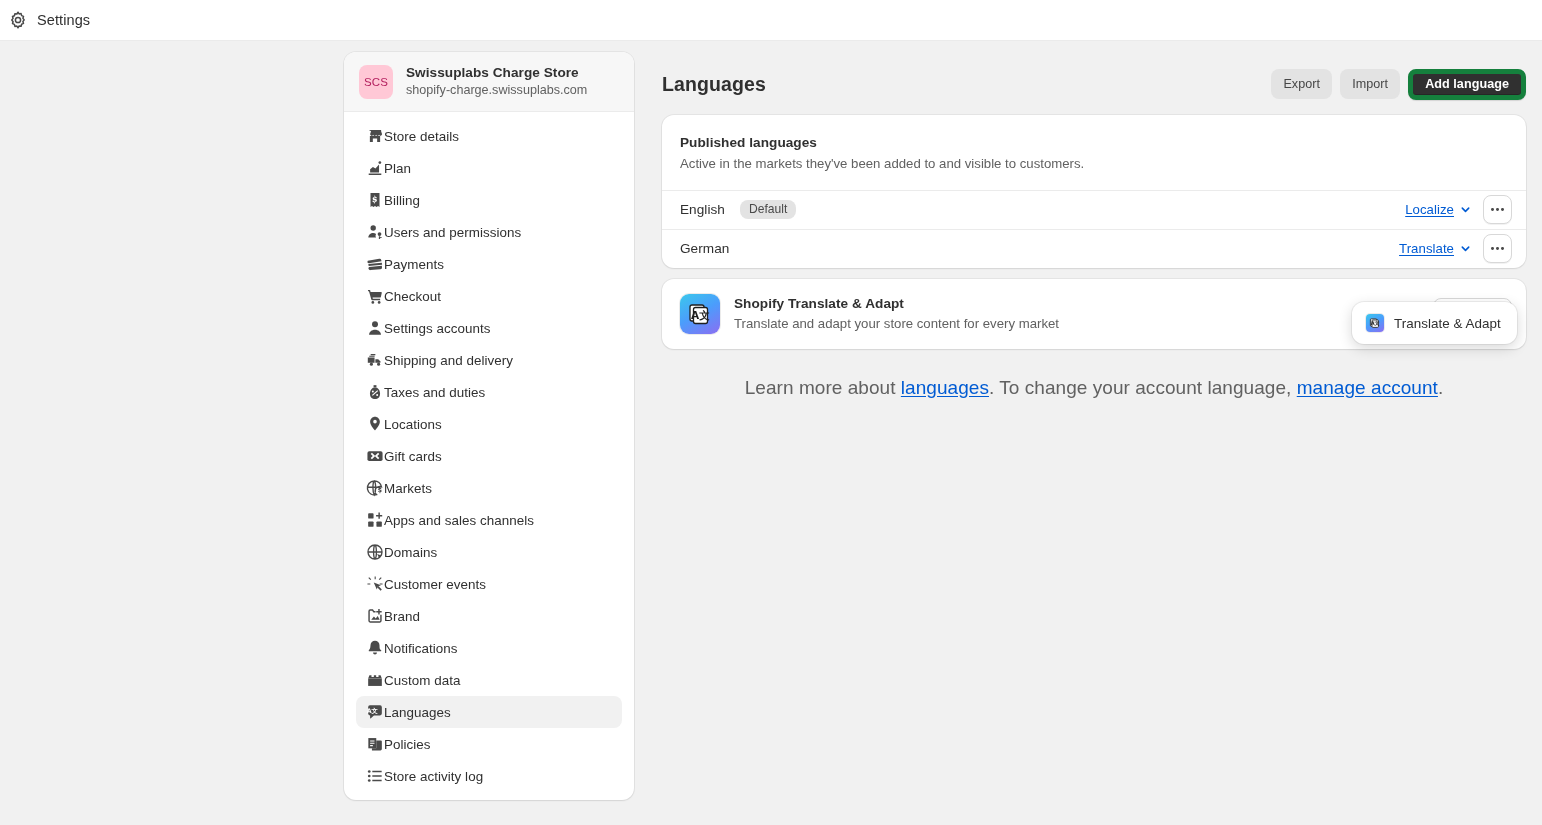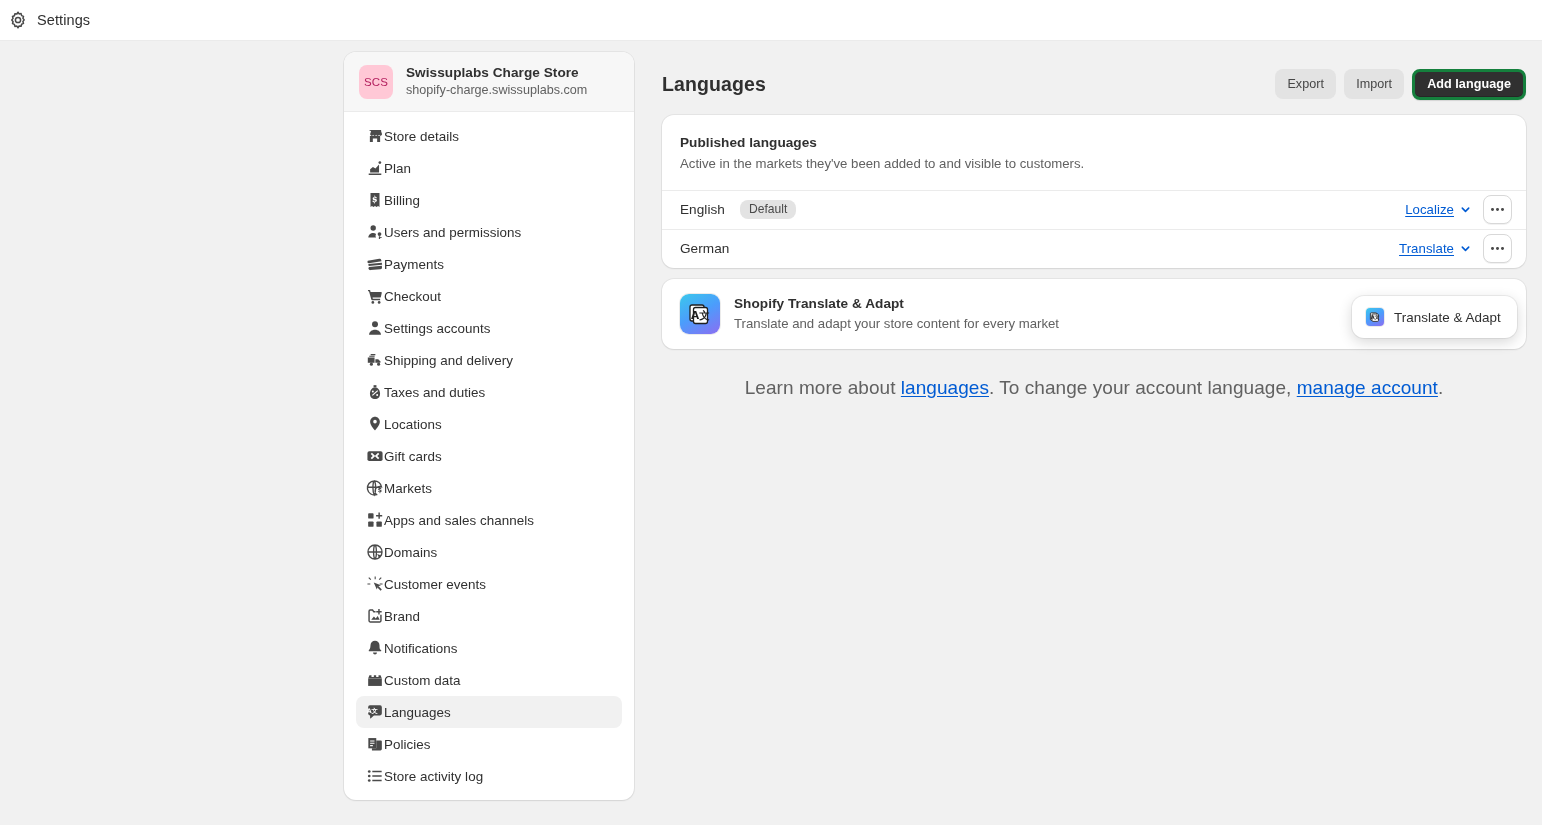--- a/index.html
+++ b/index.html
@@ -144,21 +144,21 @@
   }
   .btn-plain {
     background: #e3e3e3;
     color: #474747;
   }
   .btn-primary {
     background: #303030;
     color: #ffffff;
     font-weight: 700;
     box-shadow: inset 0 -1px 0 rgba(0,0,0,.2), 0 1px 1px rgba(0,0,0,.12);
-    border: 3px solid #15803d;
+    border: 5px solid #15803d;
     height: 31px;
   }
 
   .card {
     background: #ffffff;
     border-radius: 12px;
     box-shadow: 0 0 0 1px rgba(0,0,0,.05), 0 1px 2px rgba(0,0,0,.07);
     margin-top: 11px;
   }
 
@@ -286,21 +286,21 @@
     color: #005bd3;
     text-decoration: underline;
     text-underline-offset: 2px;
     cursor: pointer;
   }
 
   
   .popover {
     position: absolute;
     left: 1352px;
-    top: 254px;
+    top: 260px;
     background: #ffffff;
     border-radius: 12px;
     box-shadow: 0 0 0 1px rgba(0,0,0,.06), 0 4px 14px rgba(0,0,0,.16);
     padding: 6px;
     z-index: 40;
   }
   .popover-item {
     display: flex;
     align-items: center;
     gap: 10px;

